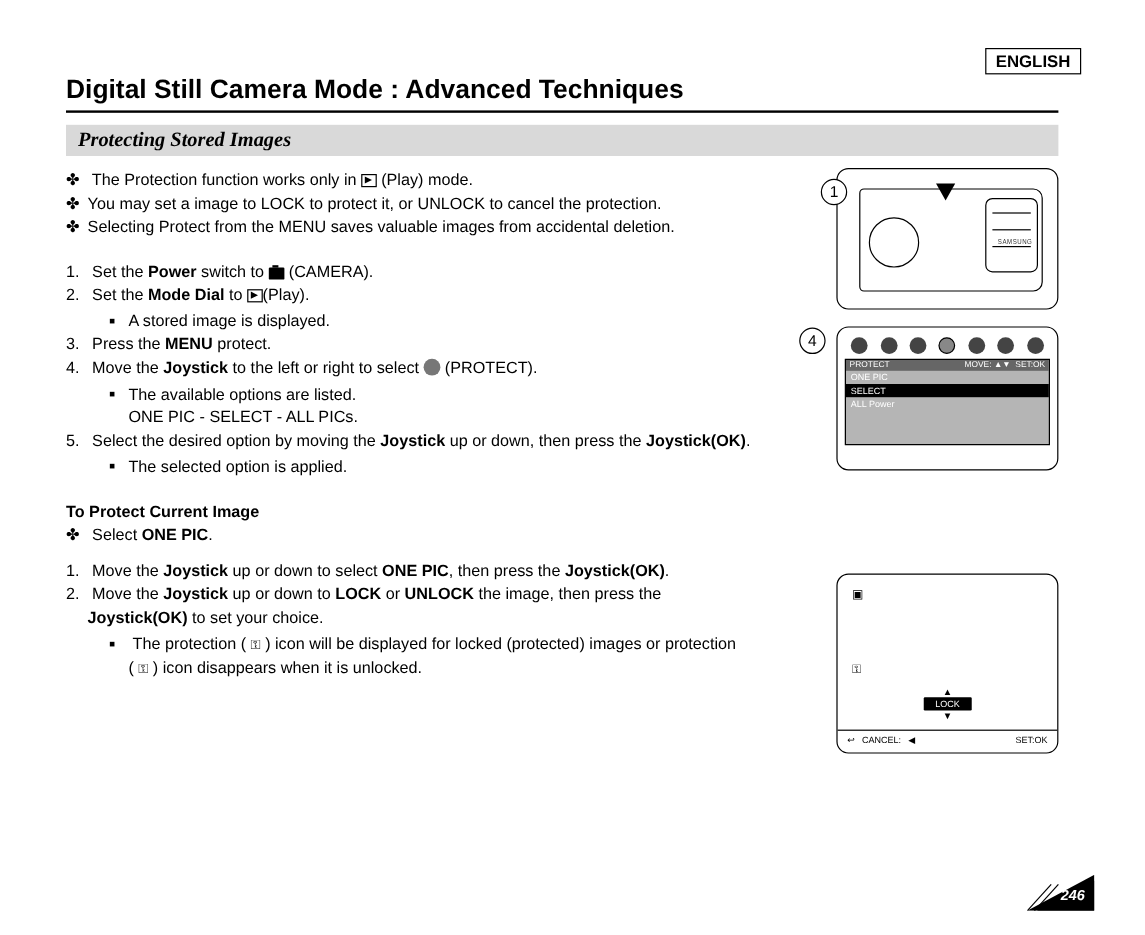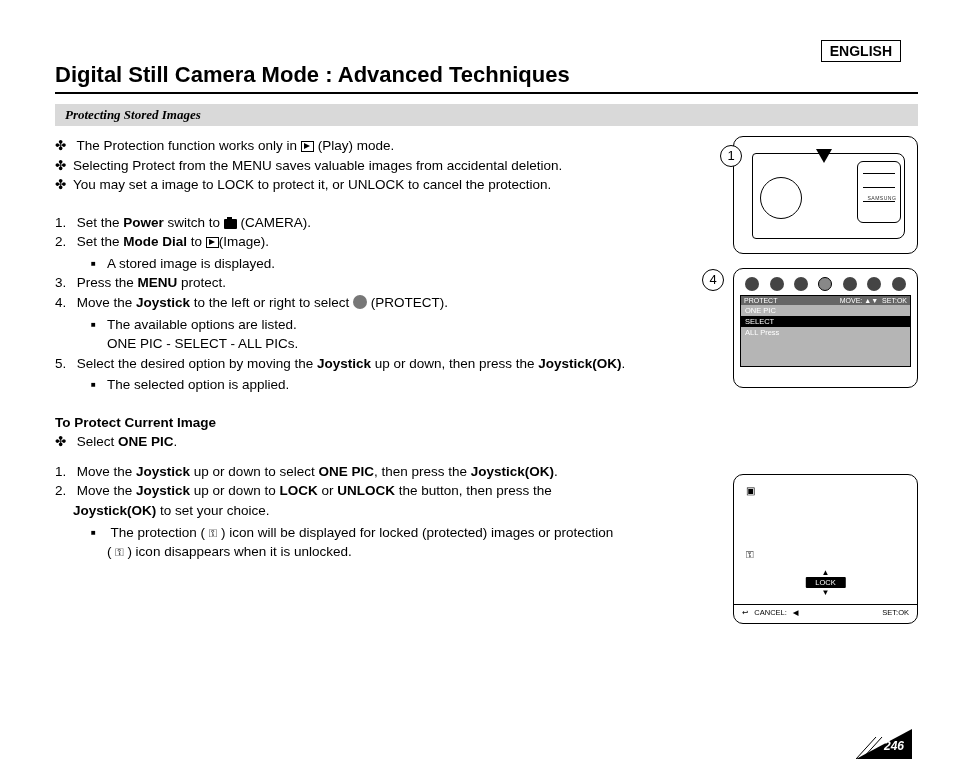--- a/index.html
+++ b/index.html
@@ -1,21 +1,21 @@
 <!DOCTYPE html>
 <html><head>
 <meta charset="utf-8">
 <style>
   * { box-sizing: border-box; margin: 0; padding: 0; }
   html, body { width: 954px; height: 779px; font-family: Arial, Helvetica, sans-serif; background: #fff; color: #000; }
-  .page { position: relative; width: 954px; height: 779px; padding: 40px 36px 30px 55px; }
+  .page { position: relative; width: 954px; height: 779px; padding: 40px 72px 30px 55px; }
   .lang-box { position: absolute; top: 40px; right: 53px; border: 1.5px solid #000; padding: 2px 8px; font-weight: bold; font-size: 14px; }
   .title { font-size: 22px; font-weight: bold; margin-top: 22px; }
   .title-rule { border: none; border-top: 2px solid #000; margin-top: 4px; }
-  .subhead-bar { background: #d9d9d9; margin-top: 10px; padding: 3px 10px; font-style: italic; font-weight: bold; font-size: 13px; font-family: Georgia, 'Times New Roman', serif; }
+  .subhead-bar { background: #d9d9d9; margin-top: 10px; padding: 3px 10px; font-style: italic; font-weight: bold; font-size: 17px; font-family: Georgia, 'Times New Roman', serif; }
   .content { display: flex; margin-top: 10px; gap: 20px; }
   .left { flex: 1; font-size: 13.5px; line-height: 1.45; padding-right: 8px; }
   .right { width: 185px; flex-shrink: 0; }
   .bul-list, .num-list { list-style: none; padding-left: 18px; }
   .bul-list > li::before { content: "✤"; display: inline-block; width: 18px; margin-left: -18px; }
   .num-list { counter-reset: item; }
   .num-list > li::before { counter-increment: item; content: counter(item) "."; display: inline-block; width: 18px; margin-left: -18px; }
   .sub-list { list-style: none; padding-left: 34px; margin-top: 2px; }
   .sub-list > li::before { content: "■"; font-size: 8px; display: inline-block; width: 16px; margin-left: -16px; vertical-align: 2px; }
   .sub-list .plain::before { content: ""; }
@@ -80,32 +80,32 @@
 
   <div class="content">
     <div class="left">
 
       <ul class="bul-list">
         <li>
           <span>The Protection function works only in </span>
           <span class="inline-icon play-icon"></span>
           <span>(Play) mode.</span>
         </li>
+        <li>You may set a image to LOCK to protect it, or UNLOCK to cancel the protection.</li>
         <li>Selecting Protect from the MENU saves valuable images from accidental deletion.</li>
-        <li>You may set a image to LOCK to protect it, or UNLOCK to cancel the protection.</li>
       </ul>
 
       <div class="gap"></div>
 
       <ol class="num-list">
         <li>
           <span>Set the </span><span class="b">Power</span><span> switch to </span><span class="inline-icon cam-icon"></span><span> (CAMERA).</span>
         </li>
         <li>
-          <span>Set the </span><span class="b">Mode Dial</span><span> to </span><span class="inline-icon play-icon"></span><span>(Image).</span>
+          <span>Set the </span><span class="b">Mode Dial</span><span> to </span><span class="inline-icon play-icon"></span><span>(Play).</span>
           <ul class="sub-list">
               <li>A stored image is displayed.</li>
             </ul>
         </li>
         <li>
           <span>Press the </span><span class="b">MENU</span><span> protect.</span>
         </li>
         <li>
           <span>Move the </span><span class="b">Joystick</span><span> to the left or right to select </span> <span class="inline-icon protect-circle"></span><span> (PROTECT).</span>
           <ul class="sub-list">
@@ -130,21 +130,21 @@
         </li>
       </ul>
 
       <div style="height:10px"></div>
 
       <ol class="num-list">
         <li>
           <span>Move the </span><span class="b">Joystick</span><span> up or down to select </span><span class="b">ONE PIC</span><span>, then press the </span><span class="b">Joystick(OK)</span><span>.</span>
         </li>
         <li>
-          <span>Move the </span><span class="b">Joystick</span><span> up or down to </span><span class="b">LOCK</span><span> or </span><span class="b">UNLOCK</span><span> the button, then press the </span><br>
+          <span>Move the </span><span class="b">Joystick</span><span> up or down to </span><span class="b">LOCK</span><span> or </span><span class="b">UNLOCK</span><span> the image, then press the </span><br>
           <span class="b">Joystick(OK)</span><span> to set your choice.</span>
           <ul class="sub-list">
             <li>
               <span>The protection ( </span><span class="key-icon">⚿</span><span> ) icon will be displayed for locked (protected) images or protection</span><br>
               <span>( </span><span class="key-icon">⚿</span><span> ) icon disappears when it is unlocked.</span>
             </li>
           </ul>
         </li>
       </ol>
 
@@ -180,21 +180,21 @@
         <div class="menu-body">
           <div class="menu-header">
             <span>PROTECT</span>
             <span class="mh-right">
               <span>MOVE:</span><span>▲▼</span>
               <span>SET:OK</span>
             </span>
           </div>
           <div class="menu-item">ONE PIC</div>
           <div class="menu-item hl">SELECT</div>
-          <div class="menu-item">ALL Press</div>
+          <div class="menu-item">ALL Power</div>
           <div class="menu-spacer"></div>
         </div>
       </div>
 
       <div class="fig fig3">
         <span class="fig3-top">▣</span>
         <span class="fig3-key">⚿</span>
         <div class="fig3-lock">
           <div class="arrows">▲</div>
           <div class="pill">LOCK</div>

